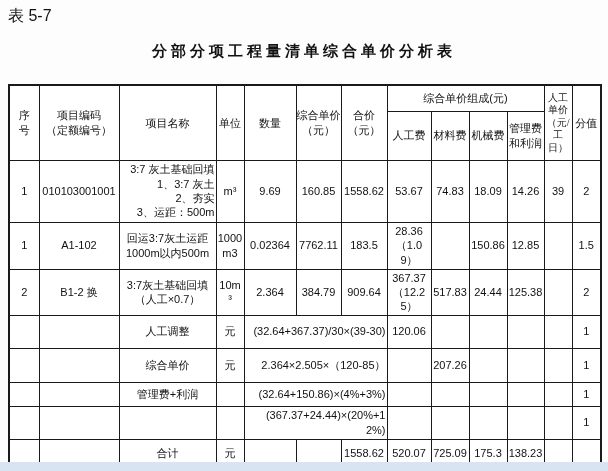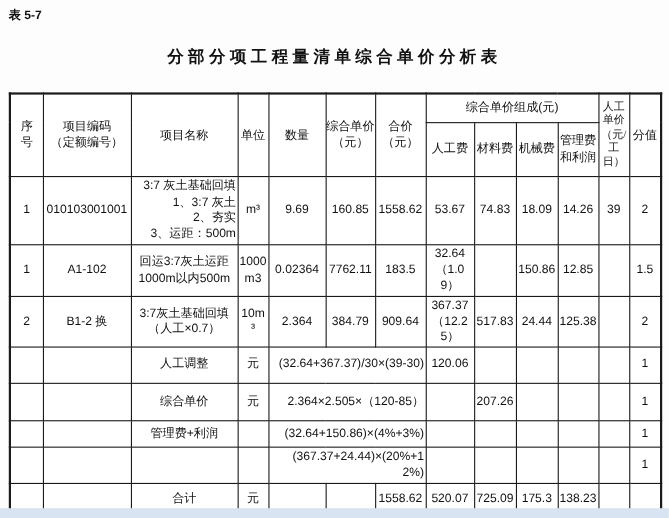--- a/index.html
+++ b/index.html
@@ -1,21 +1,21 @@
 <!DOCTYPE html>
 <html><head>
 <meta charset="utf-8">
 <style>
   html,body{margin:0;padding:0;}
   body{
     width:608px;height:471px;position:relative;overflow:hidden;
     background:#fdfdfd;color:#111;
     font-family:"Liberation Sans","DejaVu Sans",sans-serif;
   }
-  .tag{position:absolute;left:8px;top:6px;font-size:11px;font-weight:bold;}
+  .tag{position:absolute;left:8px;top:6px;font-size:16px;font-weight:normal;}
   .title{position:absolute;left:0;top:42px;width:100%;text-align:center;
          font-size:15px;font-weight:bold;letter-spacing:4px;}
   table.sheet{
     position:absolute;left:8px;top:84px;width:592px;
     border-collapse:collapse;table-layout:fixed;background:#fff;
     border:2px solid #1a1a1a;
   }
   .sheet th,.sheet td{
     border:1px solid #1a1a1a;
     text-align:center;vertical-align:middle;
@@ -111,21 +111,21 @@
       <tr>
         <td>1</td>
         <td>A1-102</td>
         <td>回运3:7灰土运距
 1000m以内500m</td>
         <td>1000
 m3</td>
         <td>0.02364</td>
         <td>7762.11</td>
         <td>183.5</td>
-        <td>32.64
+        <td>28.36
 （1.09）</td>
         <td></td>
         <td>150.86</td>
         <td>12.85</td>
         <td></td>
         <td>1.5</td>
       </tr>
       <tr>
         <td>2</td>
         <td>B1-2 换</td>

